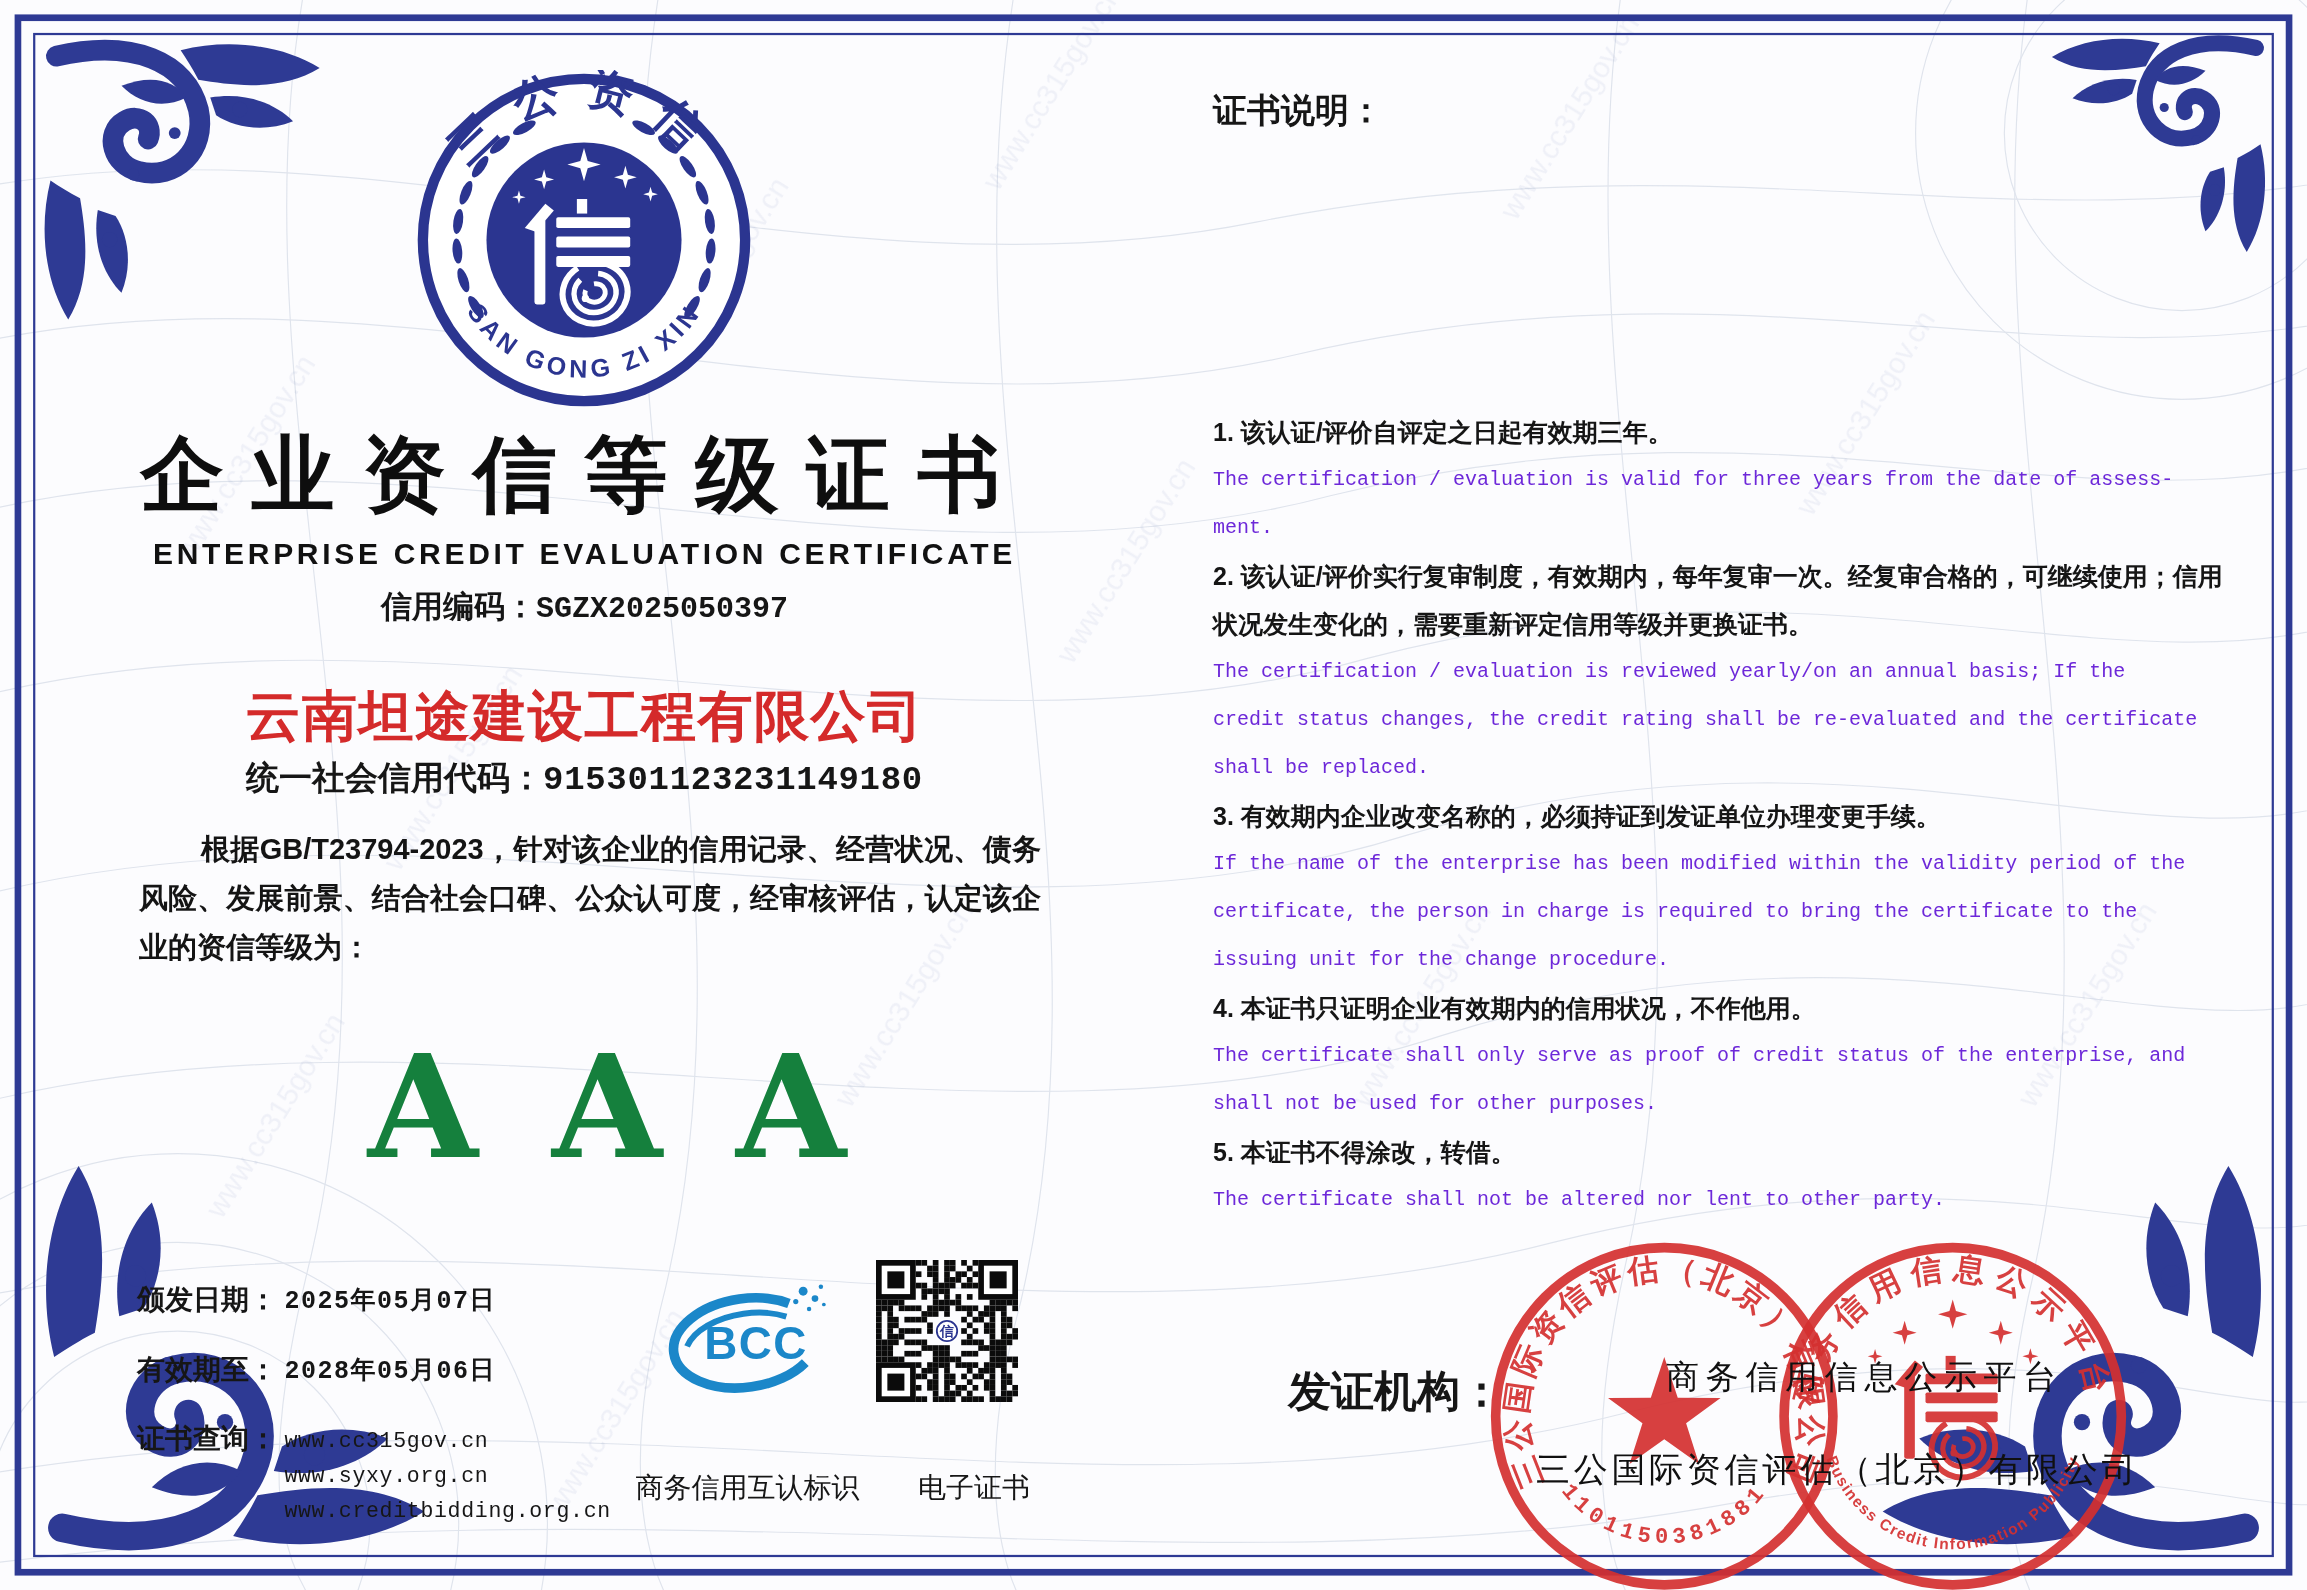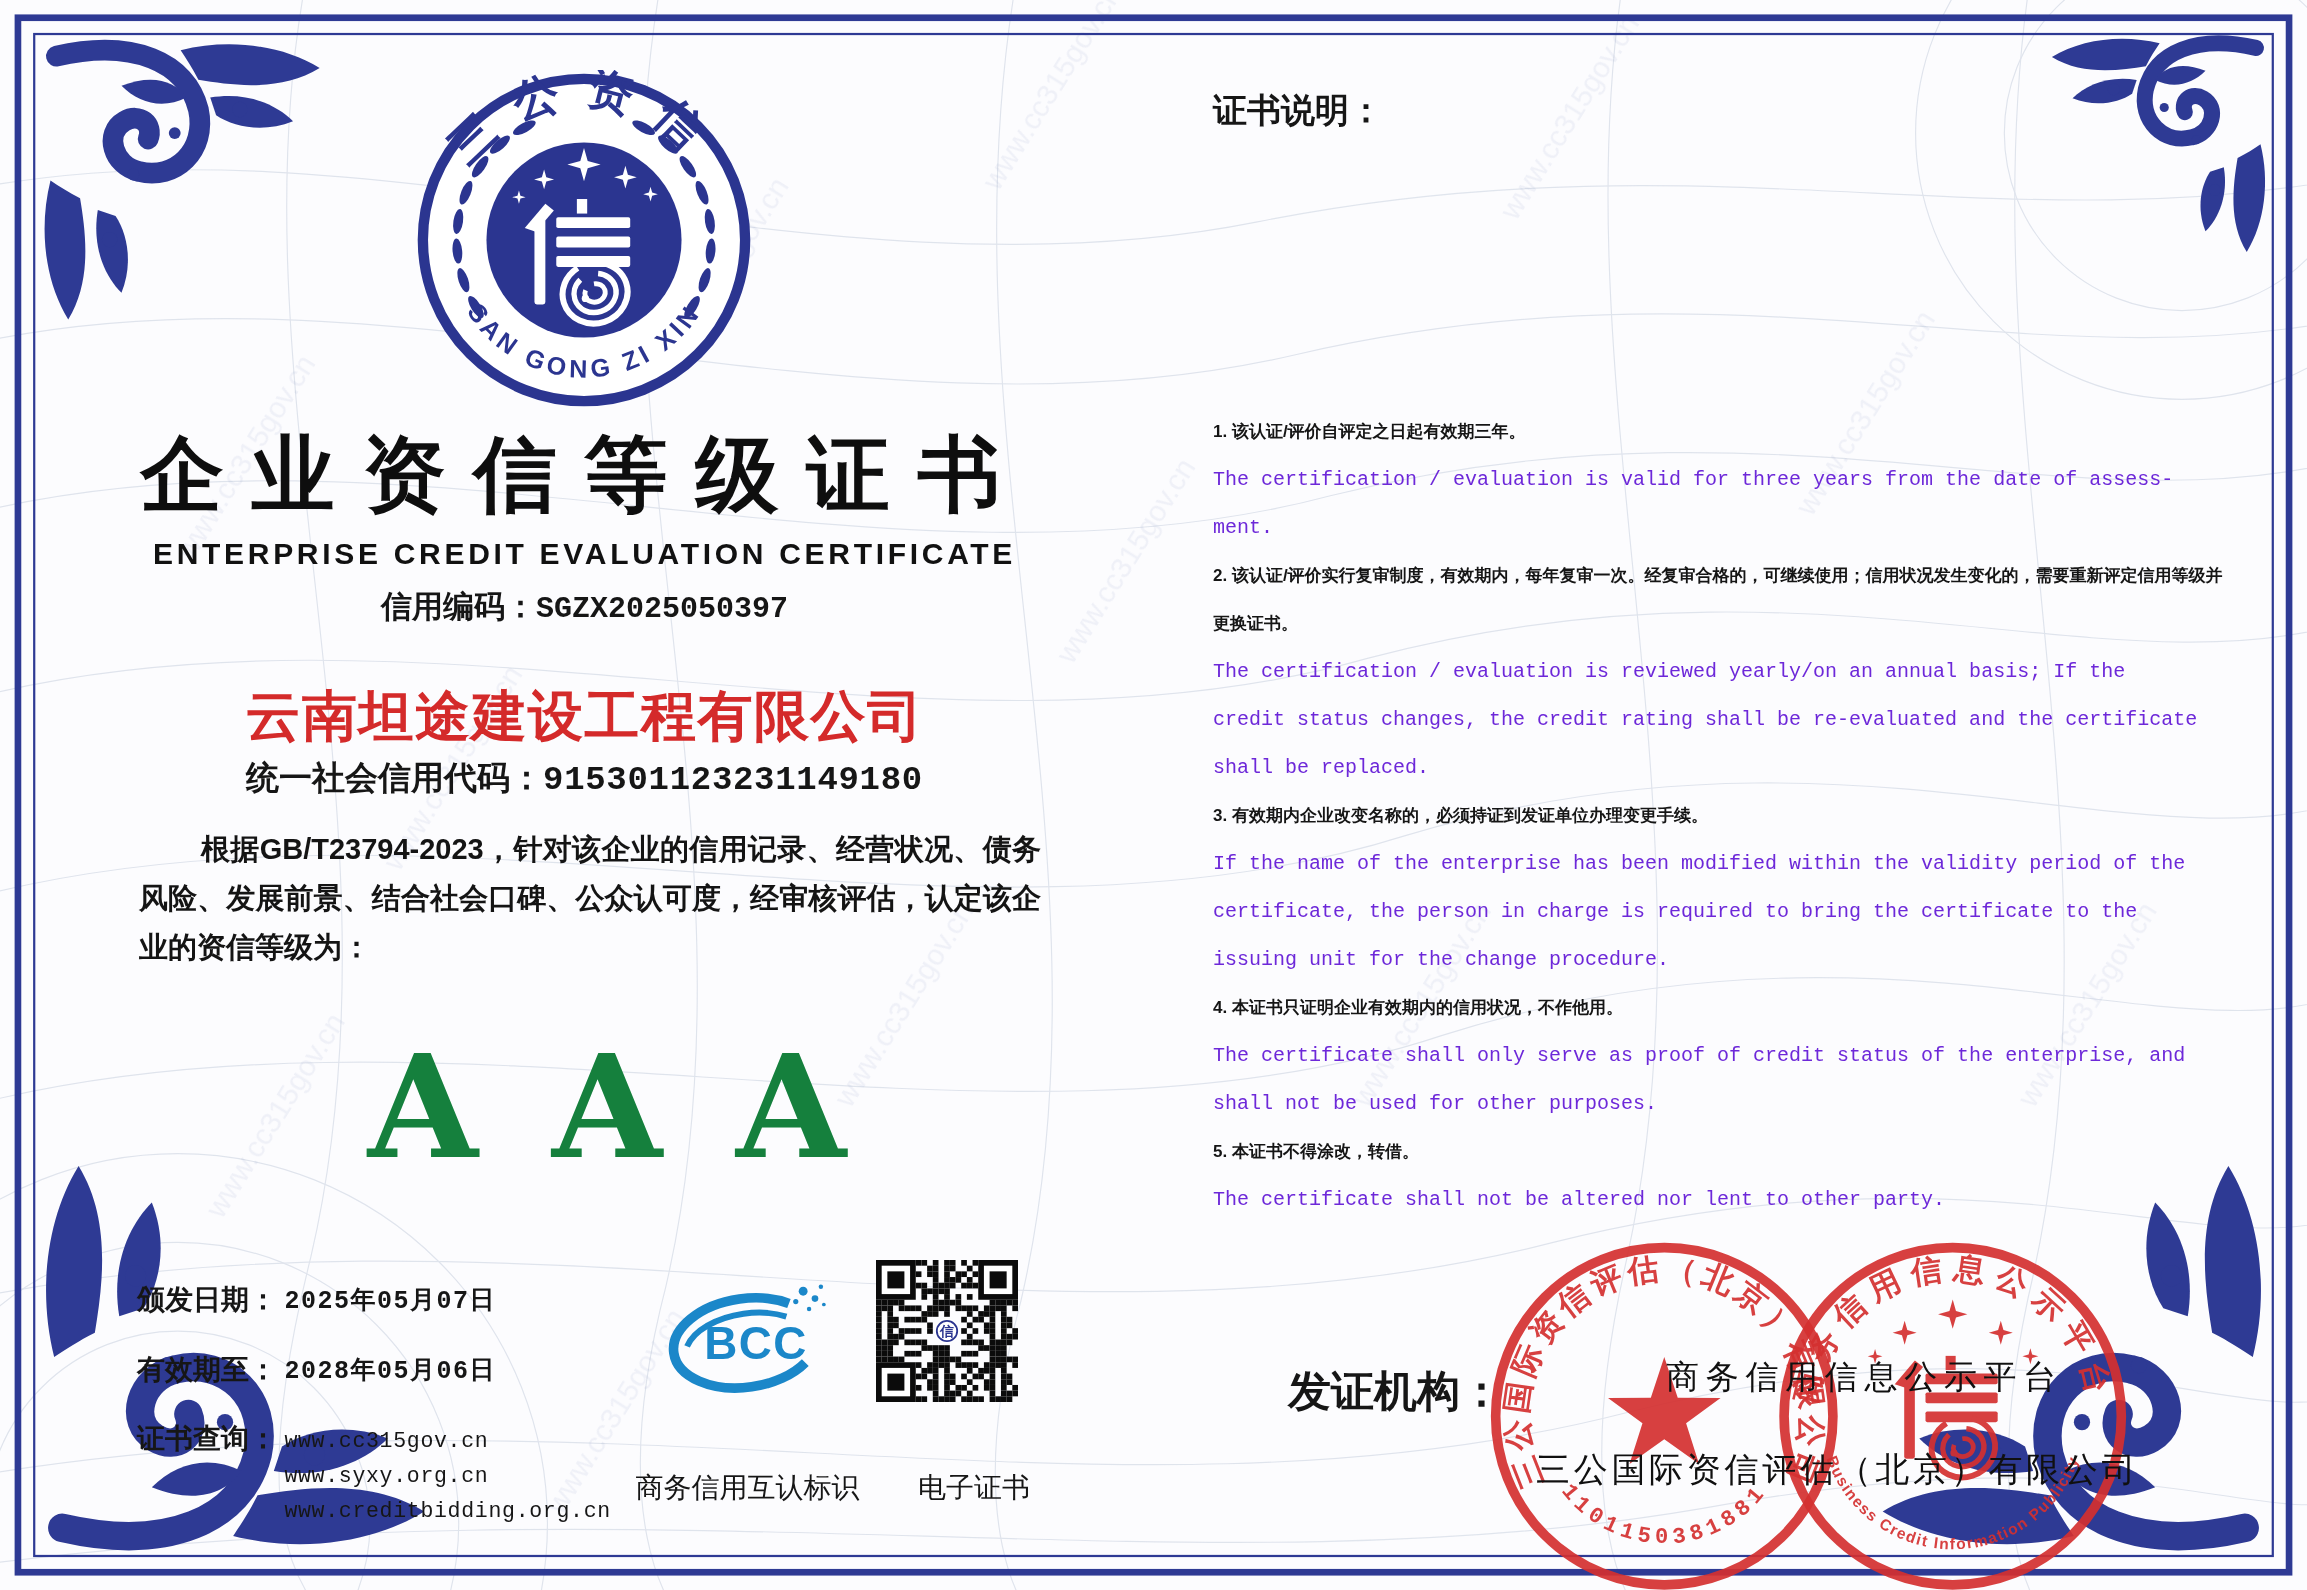--- a/index.html
+++ b/index.html
@@ -41,21 +41,21 @@
     font-weight:500;line-height:35px;letter-spacing:0.7px;}
   #bcc-badge{left:658px;top:1272px;z-index:1;}
   #qr{left:876px;top:1260px;z-index:1;}
   #bcc-caption{left:629px;top:1469px;width:237px;text-align:center;font-size:28px;
     font-weight:500;z-index:1;white-space:nowrap;}
   #qr-caption{left:864px;top:1469px;width:166px;text-align:right;font-size:28px;
     font-weight:500;z-index:1;white-space:nowrap;}
   
   #notes-heading{left:1213px;top:88px;font-size:34px;font-weight:700;z-index:1;white-space:nowrap;}
   #notes{left:1213px;top:408px;width:1024px;z-index:1;}
-  .note-cn{font-size:17px;font-weight:600;line-height:48px;color:#151515;}
+  .note-cn{font-size:25px;font-weight:600;line-height:48px;color:#151515;}
   .note-en{font-family:"Liberation Mono", monospace;font-size:20px;font-weight:500;
     line-height:48px;white-space:pre-line;color:#6d28d9;}
   #issuer-label{left:1288px;top:1363px;font-size:43px;font-weight:700;z-index:3;white-space:nowrap;}
   #stamps{left:1472px;top:1229px;z-index:2;}
   #issuer-line1{left:1666px;top:1355px;font-size:33px;letter-spacing:6.7px;font-weight:500;
     color:#101010;z-index:4;white-space:nowrap;}
   #issuer-line2{left:1536px;top:1447px;font-size:34px;letter-spacing:3.7px;font-weight:500;
     color:#101010;z-index:4;white-space:nowrap;}
 </style>
 </head>

